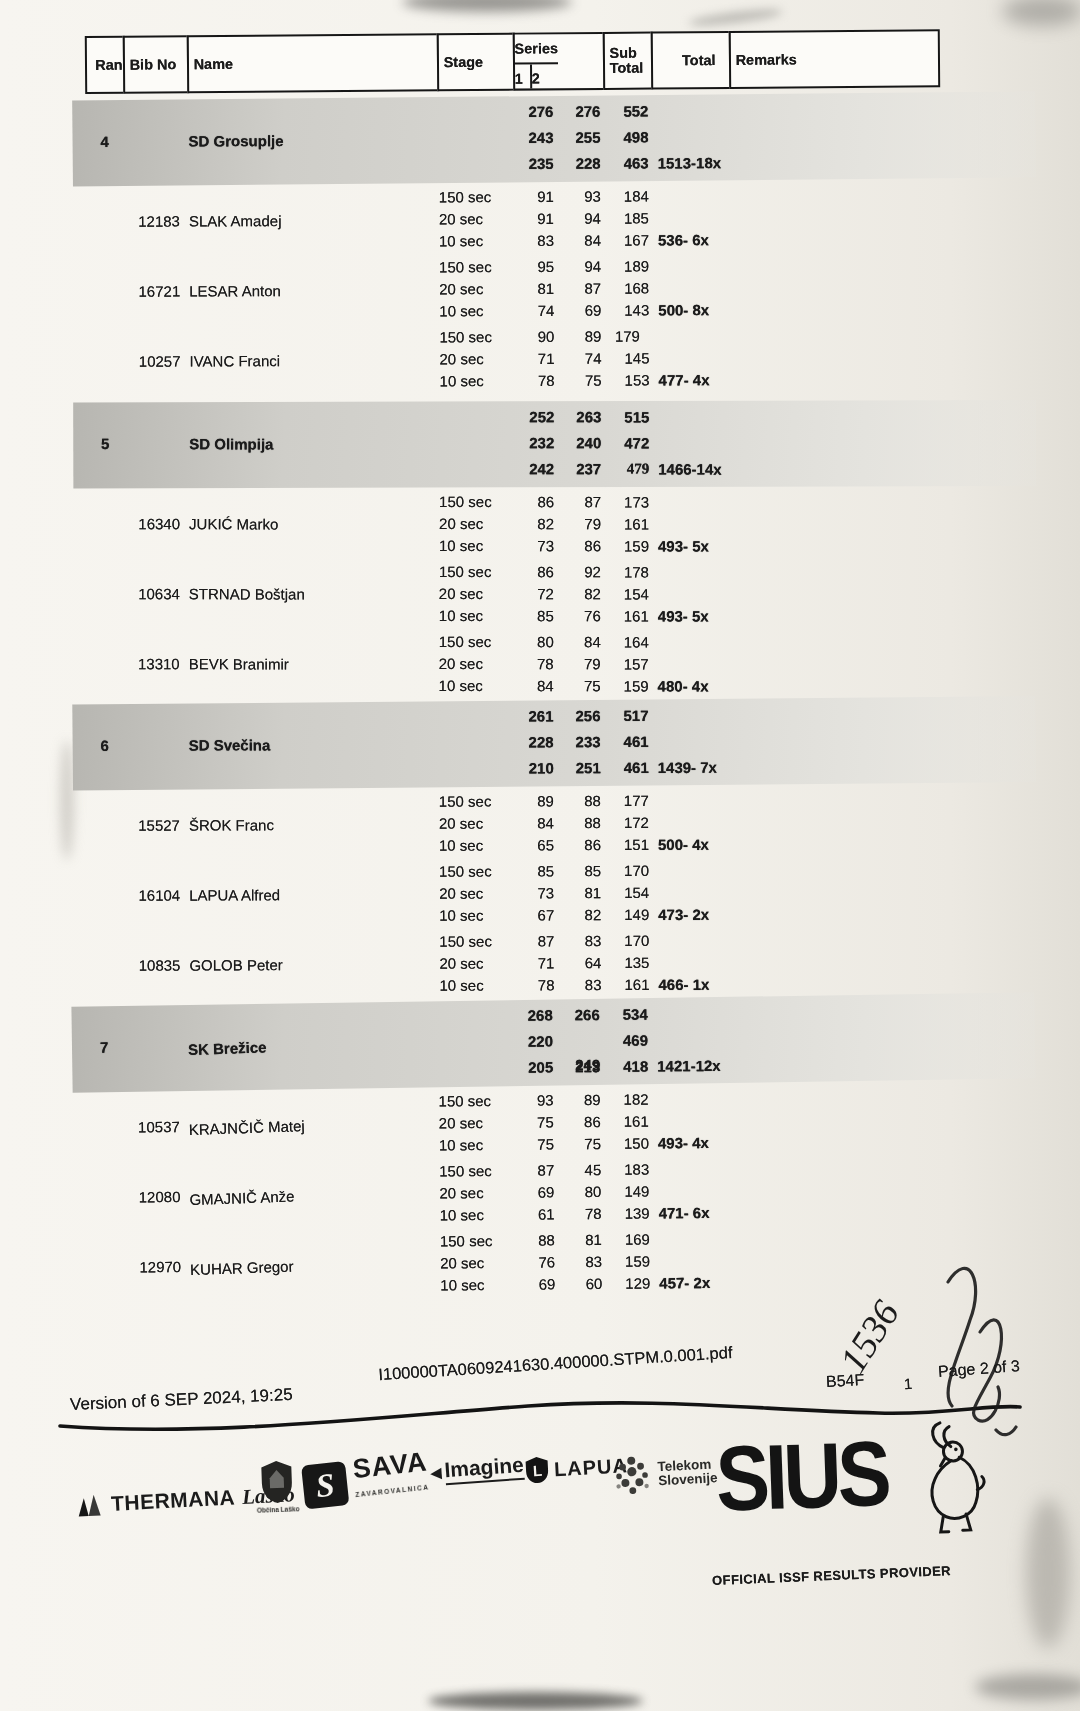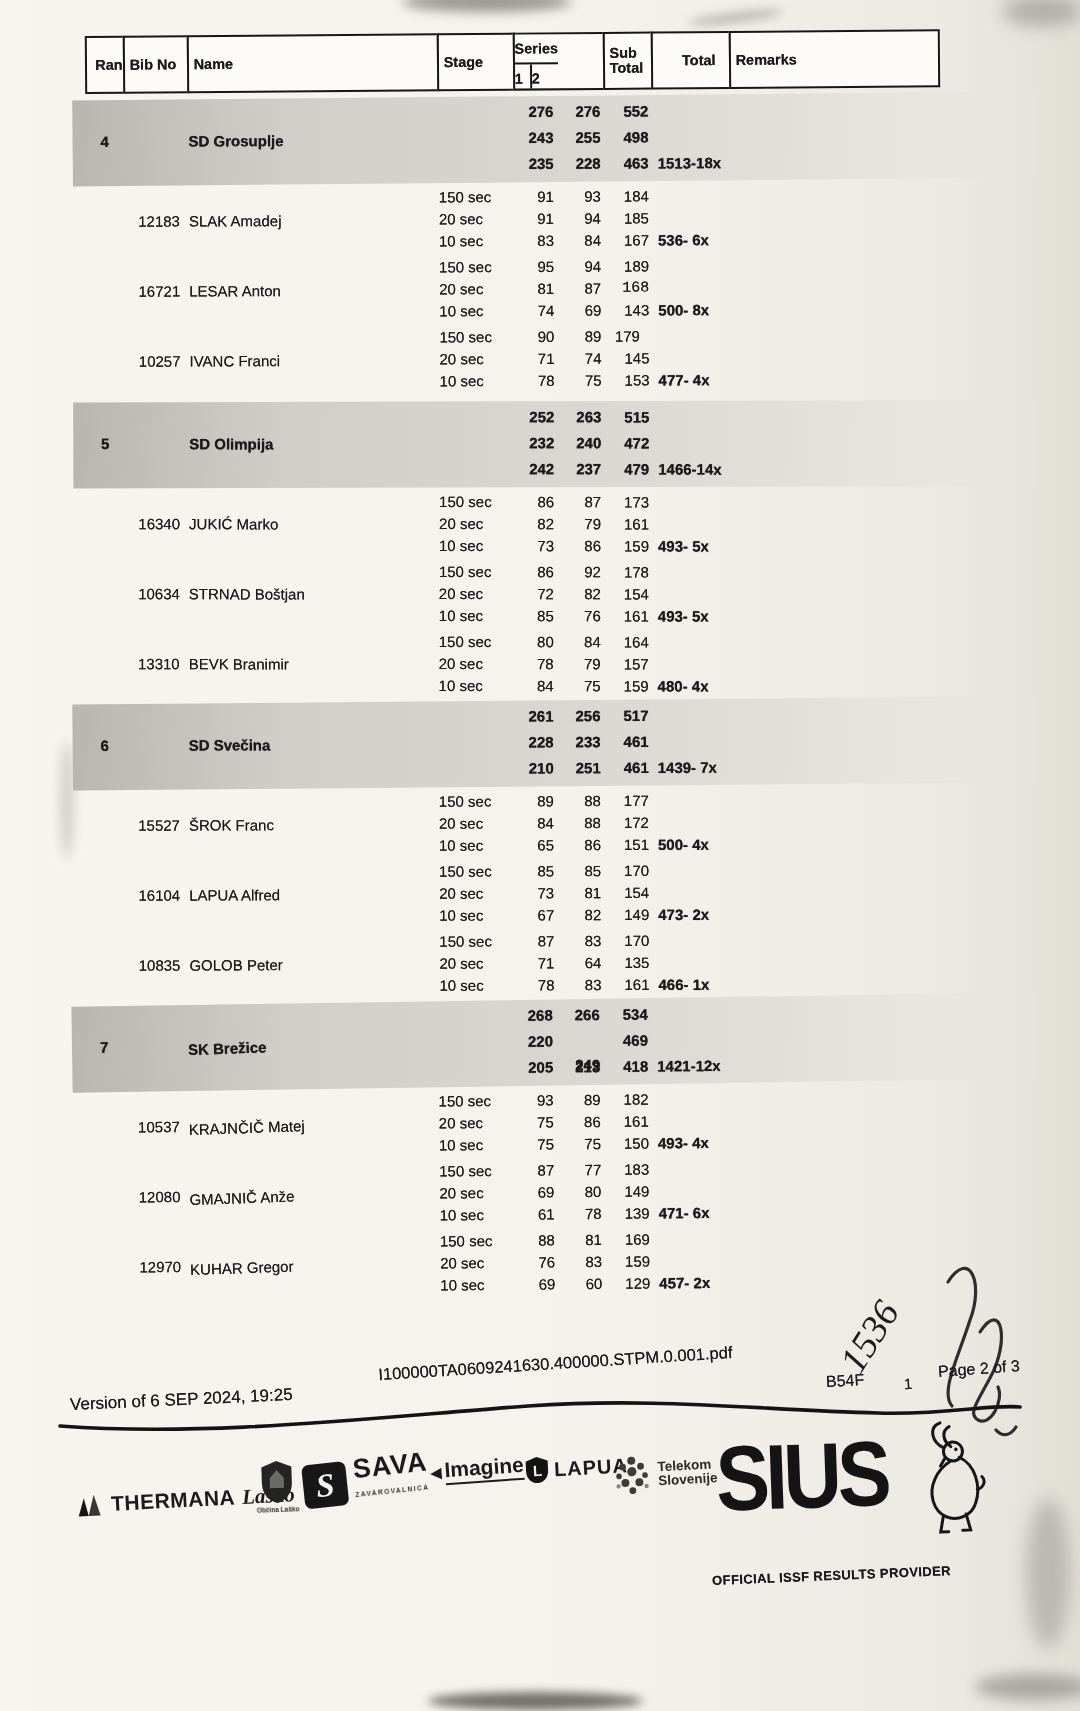--- a/index.html
+++ b/index.html
@@ -171,21 +171,21 @@
     <div class="c-bib">16721</div>
     <div class="c-name">LESAR Anton</div>
     <div class="c-total">500- 8x</div>
   <div class="c-stage" style="grid-row: 1;">150 sec</div>
               <div class="c-s1" style="grid-row: 1;">95</div>
               <div class="c-s2" style="grid-row: 1;">94</div>
               <div class="c-sub" style="grid-row: 1;">189</div>
               <div class="c-stage" style="grid-row: 2;">20 sec</div>
               <div class="c-s1" style="grid-row: 2;">81</div>
               <div class="c-s2" style="grid-row: 2;">87</div>
-              <div class="c-sub" style="grid-row: 2; font-family: Liberation Mono, monospace;">168</div>
+              <div class="c-sub" style="grid-row: 2;">168</div>
               <div class="c-stage" style="grid-row: 3;">10 sec</div>
               <div class="c-s1" style="grid-row: 3;">74</div>
               <div class="c-s2" style="grid-row: 3;">69</div>
               <div class="c-sub" style="grid-row: 3;">143</div>
             </div>
 
   <div class="grid ath-grid">
     <div class="c-bib">10257</div>
     <div class="c-name">IVANC Franci</div>
     <div class="c-total">477- 4x</div>
@@ -213,21 +213,21 @@
         <div class="c-name">SD Olimpija</div>
         <div class="c-total">1466-14x</div>
       <div class="c-s1" style="grid-row: 1;">252</div>
               <div class="c-s2" style="grid-row: 1;">263</div>
               <div class="c-sub" style="grid-row: 1;">515</div>
               <div class="c-s1" style="grid-row: 2;">232</div>
               <div class="c-s2" style="grid-row: 2;">240</div>
               <div class="c-sub" style="grid-row: 2;">472</div>
               <div class="c-s1" style="grid-row: 3;">242</div>
               <div class="c-s2" style="grid-row: 3;">237</div>
-              <div class="c-sub" style="grid-row: 3;">479</div>
+              <div class="c-sub" style="grid-row: 3; font-family: Liberation Serif, serif;">479</div>
             </div>
     </div>
     <div class="athletes">
   <div class="grid ath-grid">
     <div class="c-bib">16340</div>
     <div class="c-name">JUKIĆ Marko</div>
     <div class="c-total">493- 5x</div>
   <div class="c-stage" style="grid-row: 1;">150 sec</div>
               <div class="c-s1" style="grid-row: 1;">86</div>
               <div class="c-s2" style="grid-row: 1;">87</div>
@@ -391,21 +391,21 @@
               <div class="c-s2" style="grid-row: 3;">75</div>
               <div class="c-sub" style="grid-row: 3;">150</div>
             </div>
 
   <div class="grid ath-grid">
     <div class="c-bib">12080</div>
     <div class="c-name">GMAJNIČ Anže</div>
     <div class="c-total">471- 6x</div>
   <div class="c-stage" style="grid-row: 1;">150 sec</div>
               <div class="c-s1" style="grid-row: 1;">87</div>
-              <div class="c-s2" style="grid-row: 1;">77</div>
+              <div class="c-s2" style="grid-row: 1;">45</div>
               <div class="c-sub" style="grid-row: 1;">183</div>
               <div class="c-stage" style="grid-row: 2;">20 sec</div>
               <div class="c-s1" style="grid-row: 2;">69</div>
               <div class="c-s2" style="grid-row: 2;">80</div>
               <div class="c-sub" style="grid-row: 2;">149</div>
               <div class="c-stage" style="grid-row: 3;">10 sec</div>
               <div class="c-s1" style="grid-row: 3;">61</div>
               <div class="c-s2" style="grid-row: 3;">78</div>
               <div class="c-sub" style="grid-row: 3;">139</div>
             </div>

